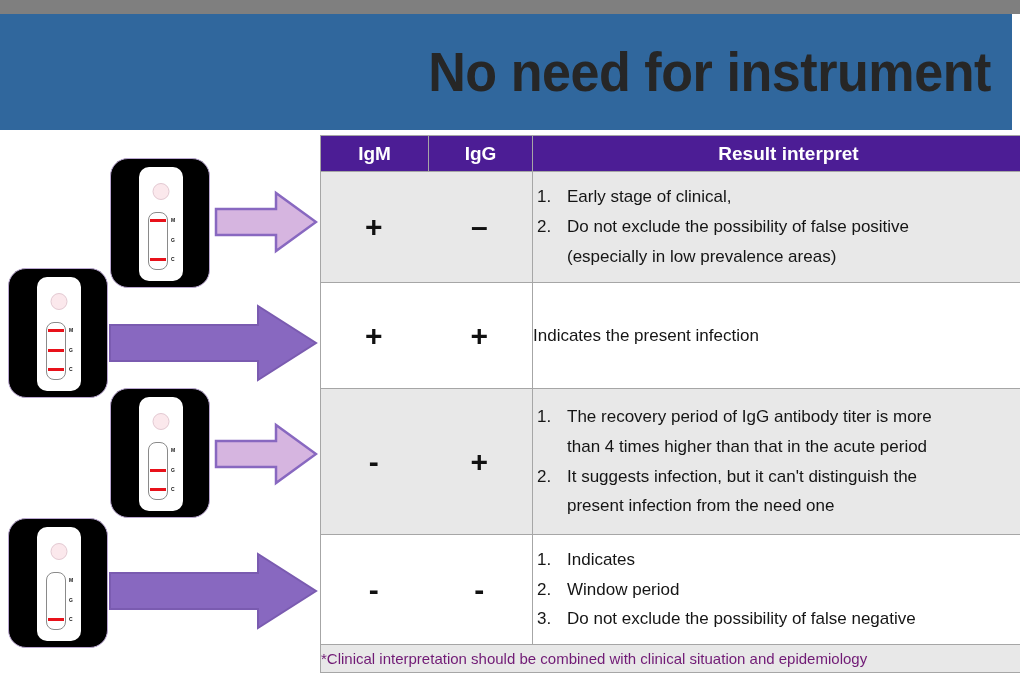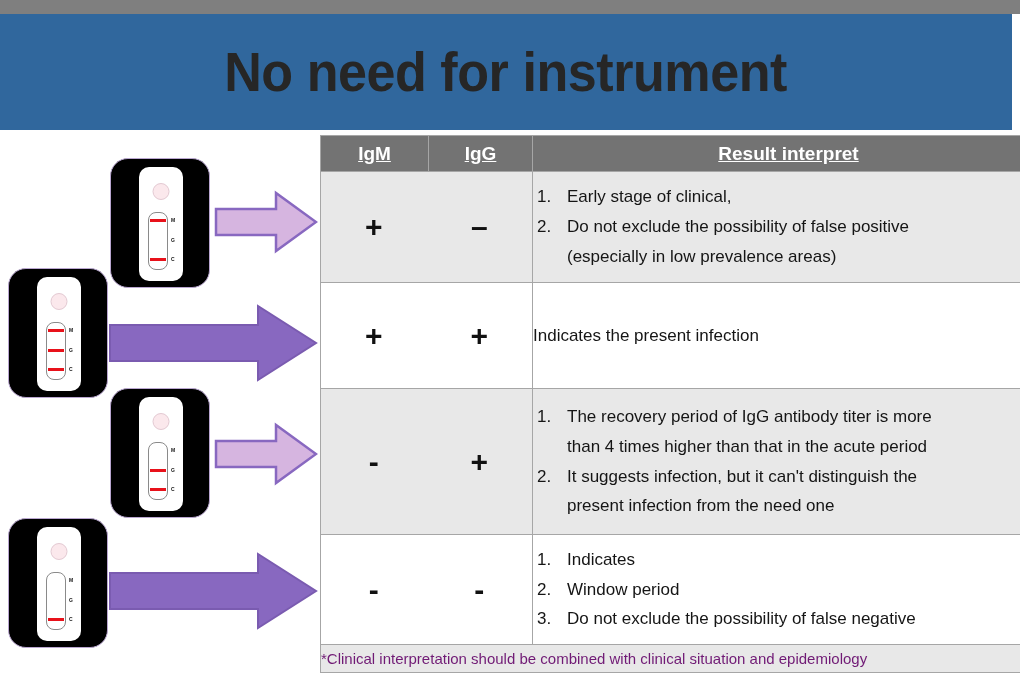--- a/index.html
+++ b/index.html
@@ -25,21 +25,21 @@
   }
 
   
   .title-banner {
     position: absolute;
     left: 0; top: 14px;
     width: 1012px; height: 116px;
     background: #30679d;
     display: flex;
     align-items: center;
-    justify-content: center;
+    justify-content: flex-end;
   }
   .title-text {
     font-size: 56px;
     font-weight: bold;
     color: #262626;
     letter-spacing: -0.5px;
     white-space: nowrap;
     line-height: 1;
     transform: scaleX(0.93);
   }
@@ -132,28 +132,27 @@
     table-layout: fixed;
     font-family: "Liberation Sans", sans-serif;
   }
   .result-table td, .result-table th {
     border: 1px solid #a6a6a6;
     padding: 0;
     vertical-align: middle;
     box-sizing: border-box;
   }
   thead th {
-    background: #737373;
+    background: #4c1d95;
     color: #ffffff;
     font-size: 19px;
     font-weight: bold;
     height: 36px;
     border: 1px solid #000000;
     text-align: center;
-    text-decoration: underline;
   }
   .col-igm { width: 108px; }
   .col-igg { width: 104px; }
   .col-result { width: 512px; }
 
   .sign-cell {
     text-align: center;
     font-size: 30px;
     font-weight: bold;
     color: #111111;

